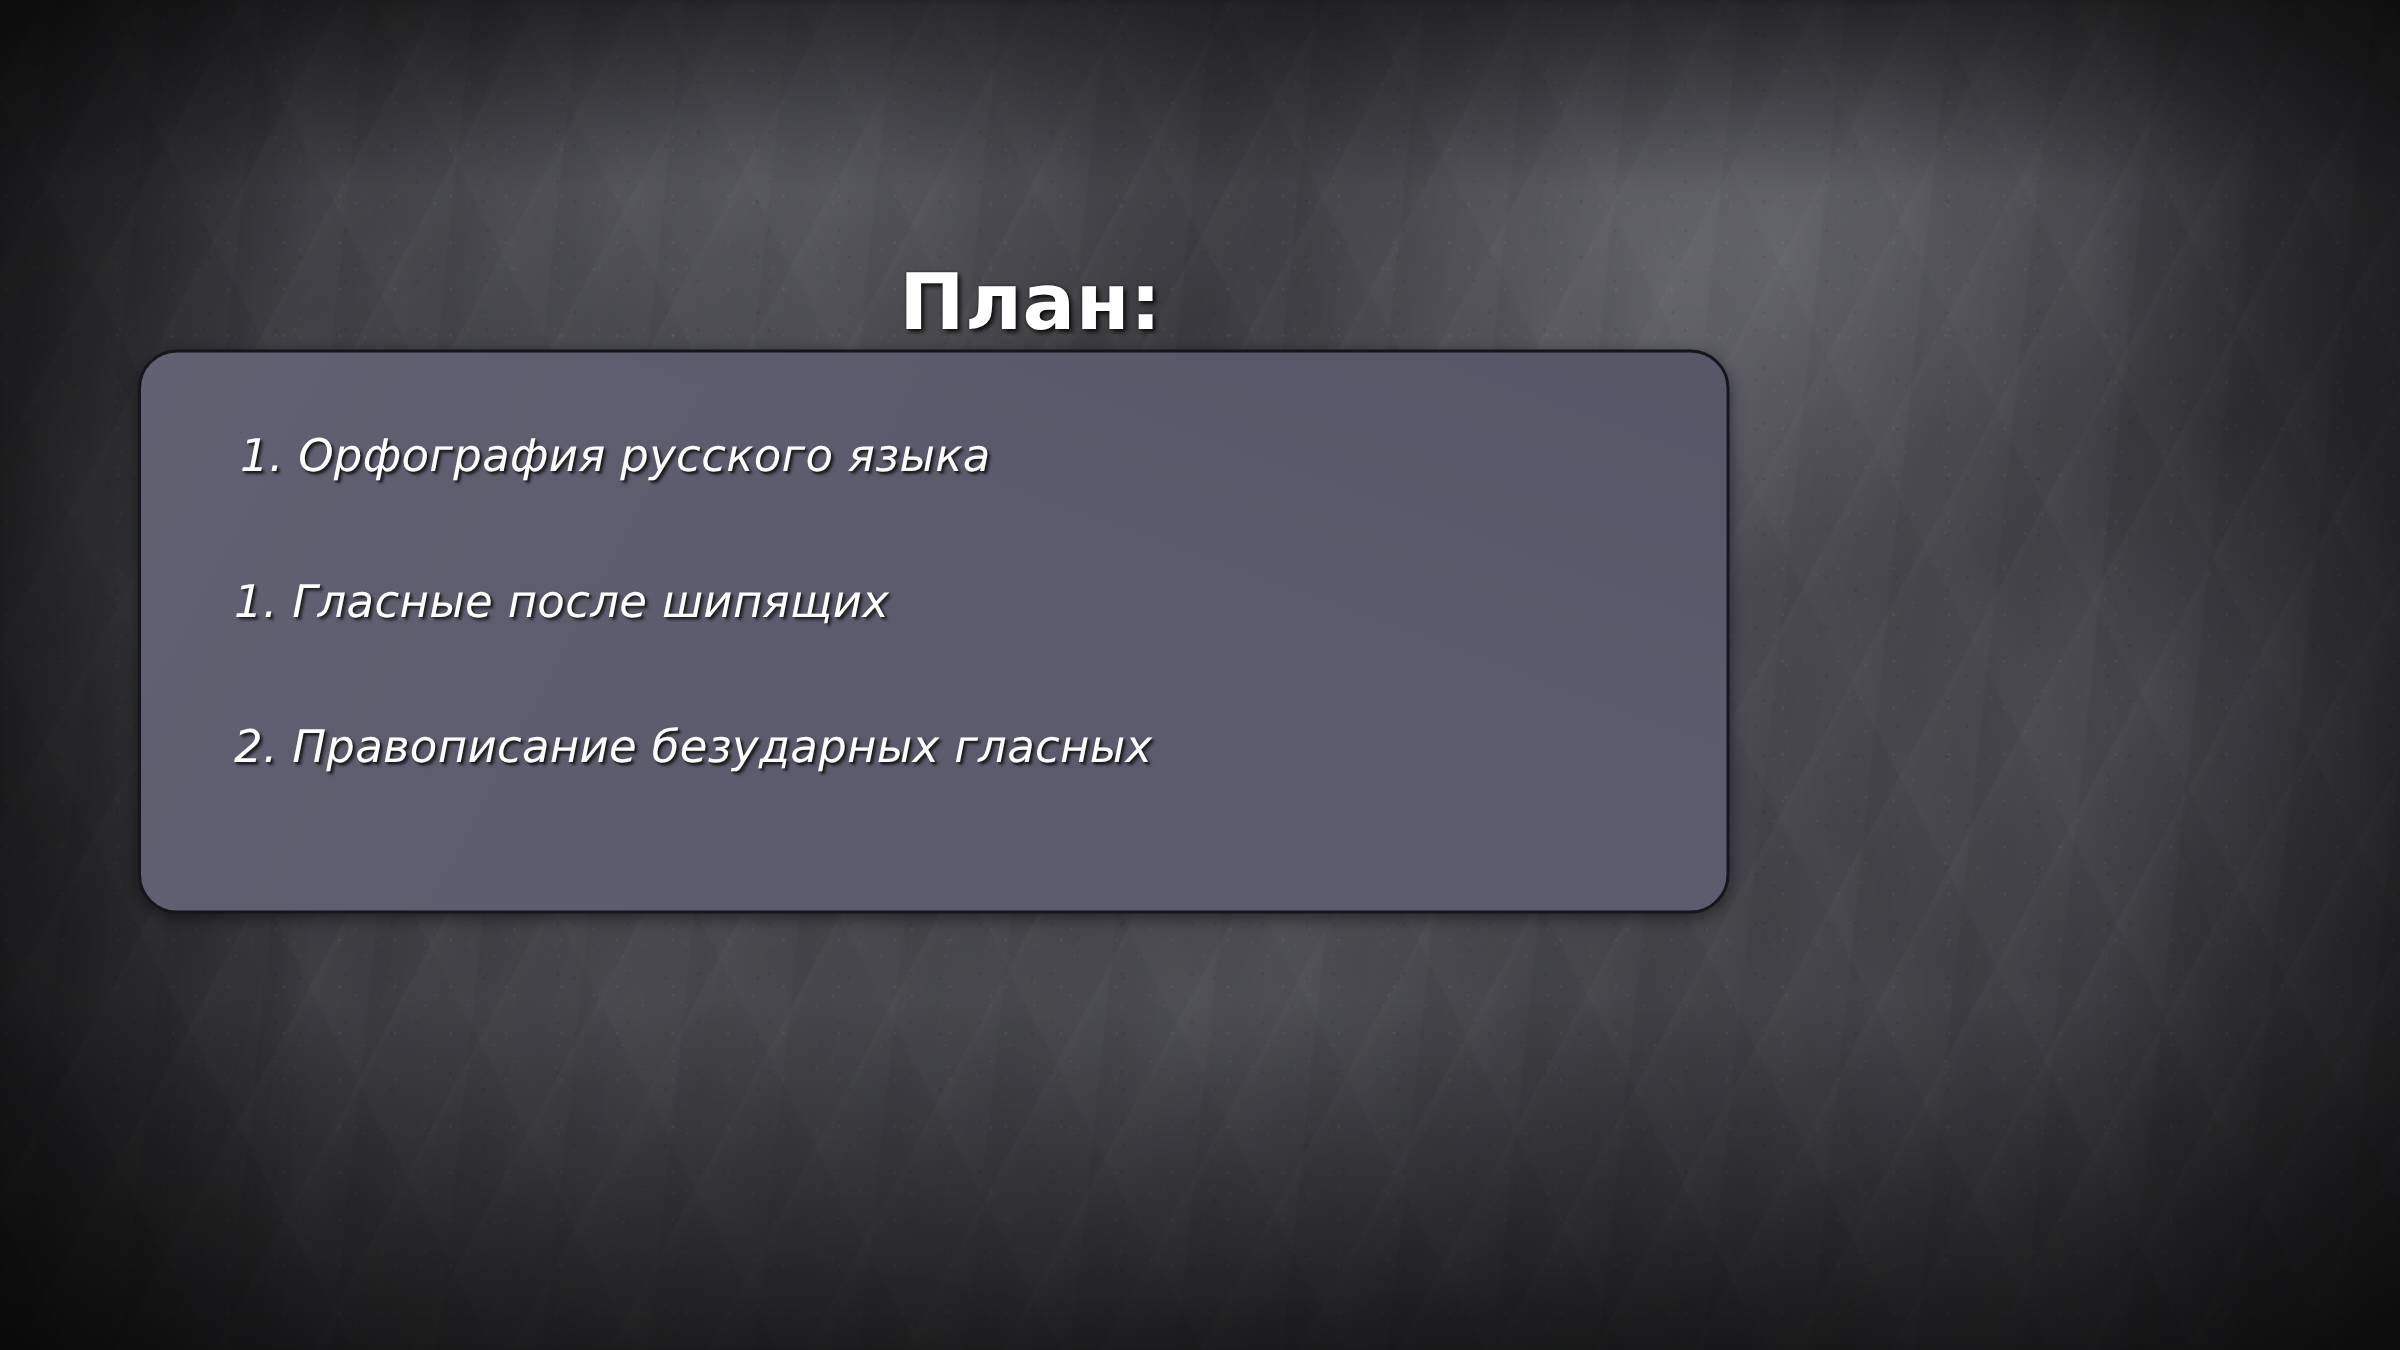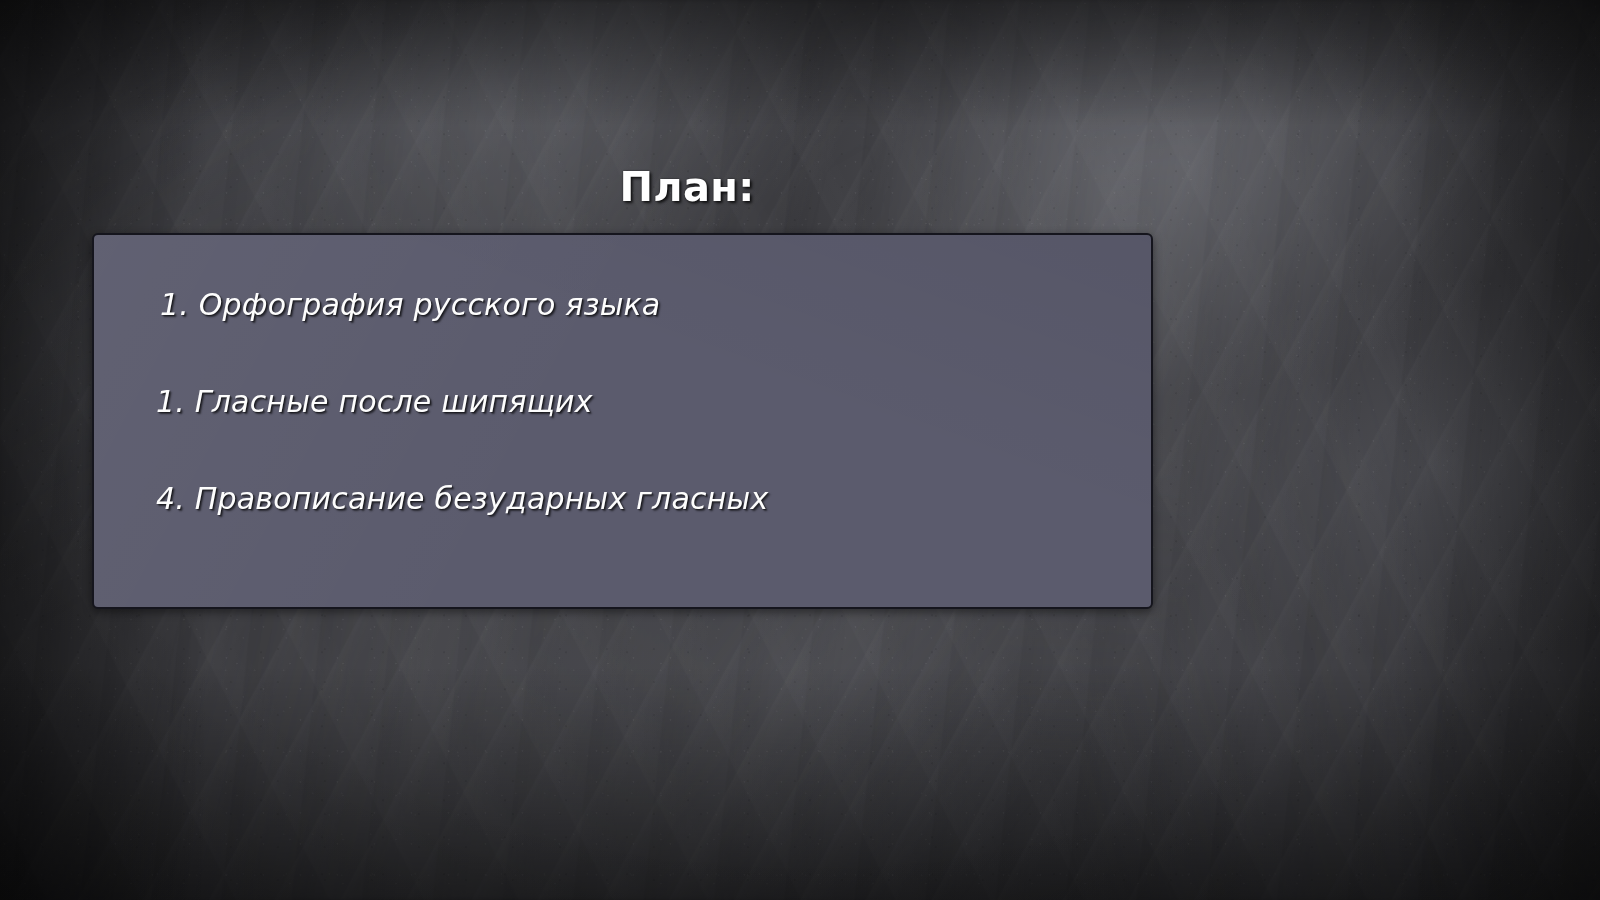--- a/index.html
+++ b/index.html
@@ -101,21 +101,21 @@
       linear-gradient(to bottom, rgba(0,0,0,0.50) 0%, rgba(0,0,0,0) 14%, rgba(0,0,0,0) 74%, rgba(0,0,0,0.58) 100%);
   }
 
   
   #slide-title {
     position: absolute;
     left: 0;
     top: 137px;
     width: 1374px;
     text-align: center;
-    font-size: 40px;
+    font-size: 52px;
     font-weight: bold;
     color: #ffffff;
     letter-spacing: 0.3px;
     text-shadow: 2px 2px 3px rgba(0,0,0,0.75), 0 0 2px rgba(0,0,0,0.55);
     white-space: nowrap;
     z-index: 5;
   }
 
   
   #plan-panel {
@@ -123,21 +123,21 @@
     left: 92px;
     top: 233px;
     width: 1061px;
     height: 376px;
     box-sizing: border-box;
     background-color: #5b5b6d;
     background-image:
       linear-gradient(118deg, rgba(255,255,255,0.035) 0%, rgba(255,255,255,0.0) 46%),
       linear-gradient(200deg, rgba(0,0,0,0.05) 0%, rgba(0,0,0,0) 40%);
     border: 2px solid #15151d;
-    border-radius: 6px;
+    border-radius: 26px;
     box-shadow: 0 3px 10px rgba(0,0,0,0.45);
     z-index: 4;
   }
 
   .plan-list {
     position: absolute;
     inset: 0;
     list-style: none;
     margin: 0;
     padding: 0;
@@ -168,17 +168,17 @@
   <div class="tex tex-smear"></div>
   <div class="tex tex-grain"></div>
   <div class="tex tex-vignette"></div>
 
   <h1 id="slide-title">План:</h1>
 
   <div id="plan-panel">
     <ul class="plan-list">
       <li class="plan-item i0">1. Орфография русского языка</li>
       <li class="plan-item i1">1. Гласные после шипящих</li>
-      <li class="plan-item i2">4. Правописание безударных гласных</li>
+      <li class="plan-item i2">2. Правописание безударных гласных</li>
     </ul>
   </div>
 
 </div>
 
 </body></html>

